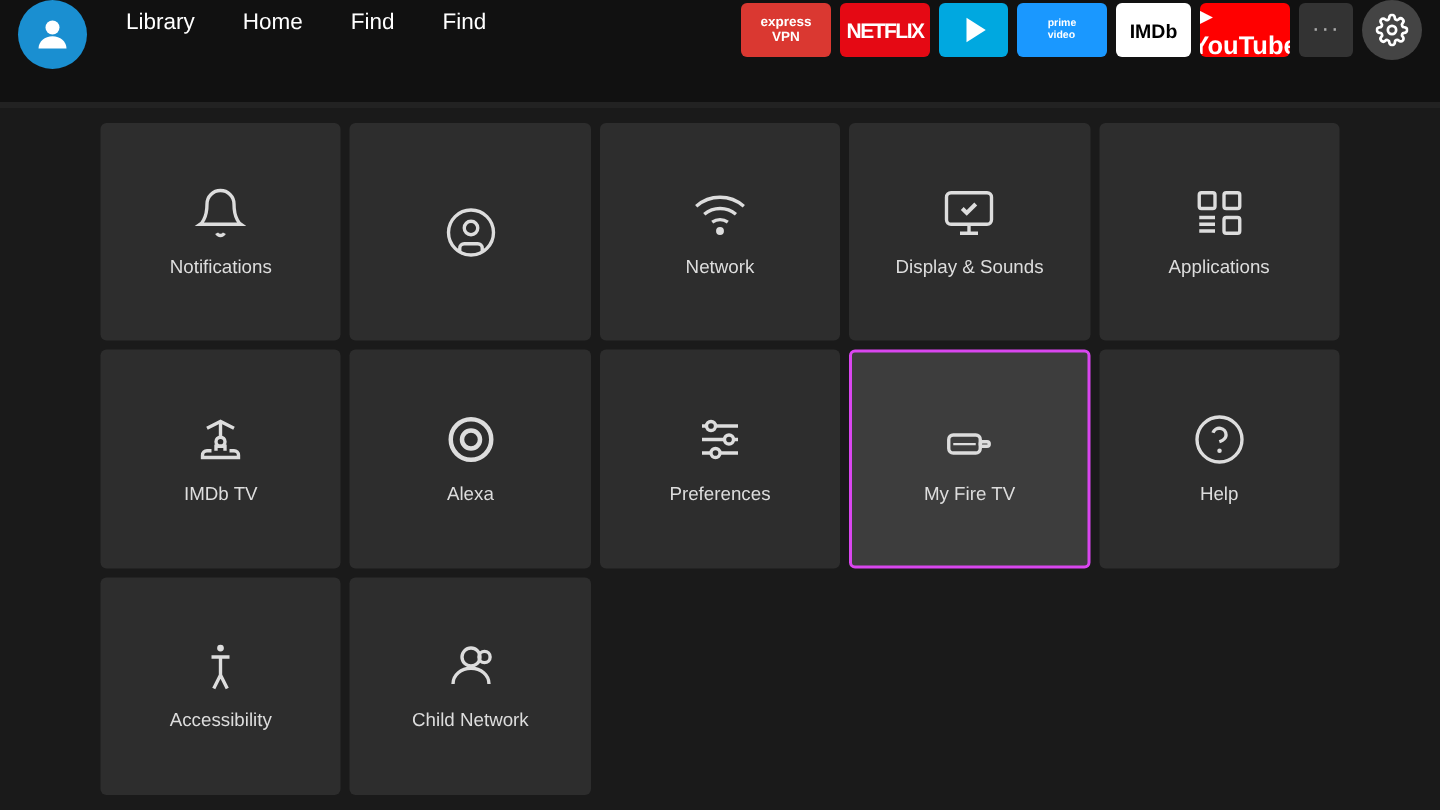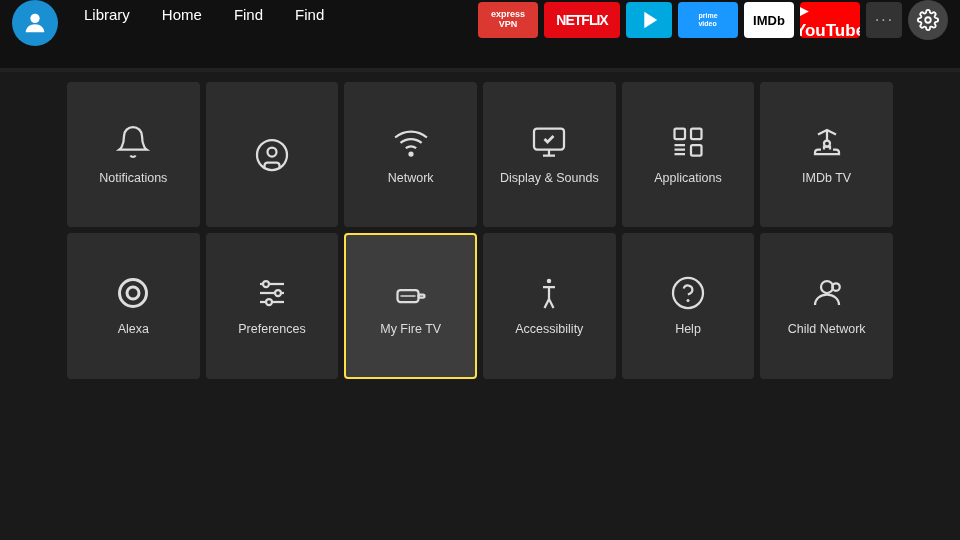--- a/index.html
+++ b/index.html
@@ -55,21 +55,21 @@
       border-radius: 4px;
       overflow: hidden;
       cursor: pointer;
       display: flex;
       align-items: center;
       justify-content: center;
       font-size: 10px;
       font-weight: bold;
     }
     .app-expressvpn { background: #da3831; width: 60px; color: #fff; }
-    .app-netflix { background: #e50914; width: 76px; color: #fff; font-size: 14px; font-weight: 900; letter-spacing: -1px; }
+    .app-netflix { background: #e50914; width: 60px; color: #fff; font-size: 14px; font-weight: 900; letter-spacing: -1px; }
     .app-freevee { background: #00a8e0; width: 46px; }
     .app-prime { background: #1a98ff; width: 60px; color: #fff; }
     .app-imdb { background: #ffffff; width: 50px; color: #000; font-size: 13px; font-weight: 900; }
     .app-youtube { background: #ff0000; width: 60px; color: #fff; font-size: 12px; font-weight: bold; }
     .more-btn {
       width: 36px;
       height: 36px;
       border-radius: 4px;
       background: #333;
       color: #aaa;
@@ -96,21 +96,21 @@
     
     .divider {
       height: 4px;
       background: #222;
     }
 
     
     .grid-container {
       padding: 10px 67px;
       display: grid;
-      grid-template-columns: repeat(6, 1fr);
+      grid-template-columns: repeat(5, 1fr);
       grid-template-rows: repeat(3, 1fr);
       gap: 6px;
       height: calc(540px - 72px);
     }
     .grid-item {
       background: #2d2d2d;
       border-radius: 4px;
       display: flex;
       flex-direction: column;
       align-items: center;
@@ -119,21 +119,21 @@
       gap: 10px;
       color: #ddd;
       font-size: 13px;
       text-align: center;
       line-height: 1.3;
       padding: 10px;
       transition: background 0.1s;
     }
     .grid-item.selected {
       background: #3d3d3d;
-      border: 2px solid #fde047;
+      border: 2px solid #d946ef;
     }
     .grid-item svg {
       width: 36px;
       height: 36px;
       stroke: #ddd;
       fill: none;
       stroke-width: 1.5;
     }
     .icon-label {
       font-size: 12.5px;
@@ -272,37 +272,37 @@
     <svg viewBox="0 0 24 24">
       <rect x="3" y="10" width="14" height="8" rx="2"></rect>
       <rect x="17" y="13" width="4" height="2" rx="1"></rect>
       <line x1="5" y1="14" x2="15" y2="14" stroke-width="1"></line>
     </svg>
     <span class="icon-label">My Fire TV</span>
   </div>
 
   <div class="grid-item">
     <svg viewBox="0 0 24 24">
-      <circle cx="12" cy="4" r="1.5" fill="#ddd" stroke="none"></circle>
-      <path d="M8 8h8M12 8v8M9 22l3-6 3 6"></path>
-    </svg>
-    <span class="icon-label">Accessibility</span>
-  </div>
-
-  <div class="grid-item">
-    <svg viewBox="0 0 24 24">
       <circle cx="12" cy="12" r="10"></circle>
       <path d="M9.09 9a3 3 0 015.83 1c0 2-3 3-3 3"></path>
       <line x1="12" y1="17" x2="12.01" y2="17" stroke-width="2" stroke-linecap="round"></line>
     </svg>
     <span class="icon-label">Help</span>
   </div>
 
   <div class="grid-item">
     <svg viewBox="0 0 24 24">
+      <circle cx="12" cy="4" r="1.5" fill="#ddd" stroke="none"></circle>
+      <path d="M8 8h8M12 8v8M9 22l3-6 3 6"></path>
+    </svg>
+    <span class="icon-label">Accessibility</span>
+  </div>
+
+  <div class="grid-item">
+    <svg viewBox="0 0 24 24">
       <circle cx="12" cy="8" r="4"></circle>
       <path d="M4 20c0-4 3.6-7 8-7s8 3 8 7"></path>
       <circle cx="18" cy="8" r="2.5"></circle>
     </svg>
     <span class="icon-label">Child Network</span>
   </div>
 
 </div>
 
 </body></html>

